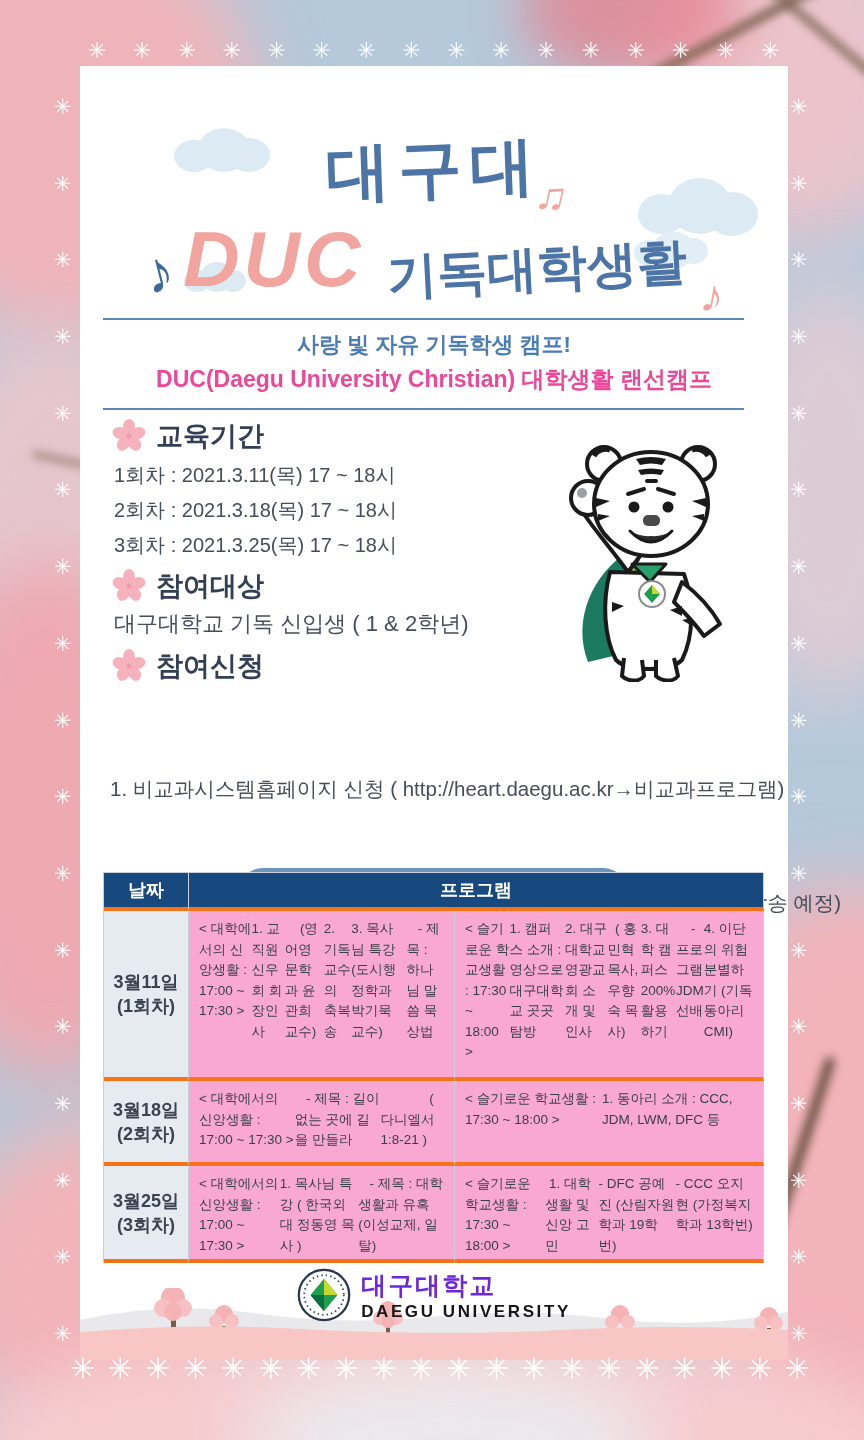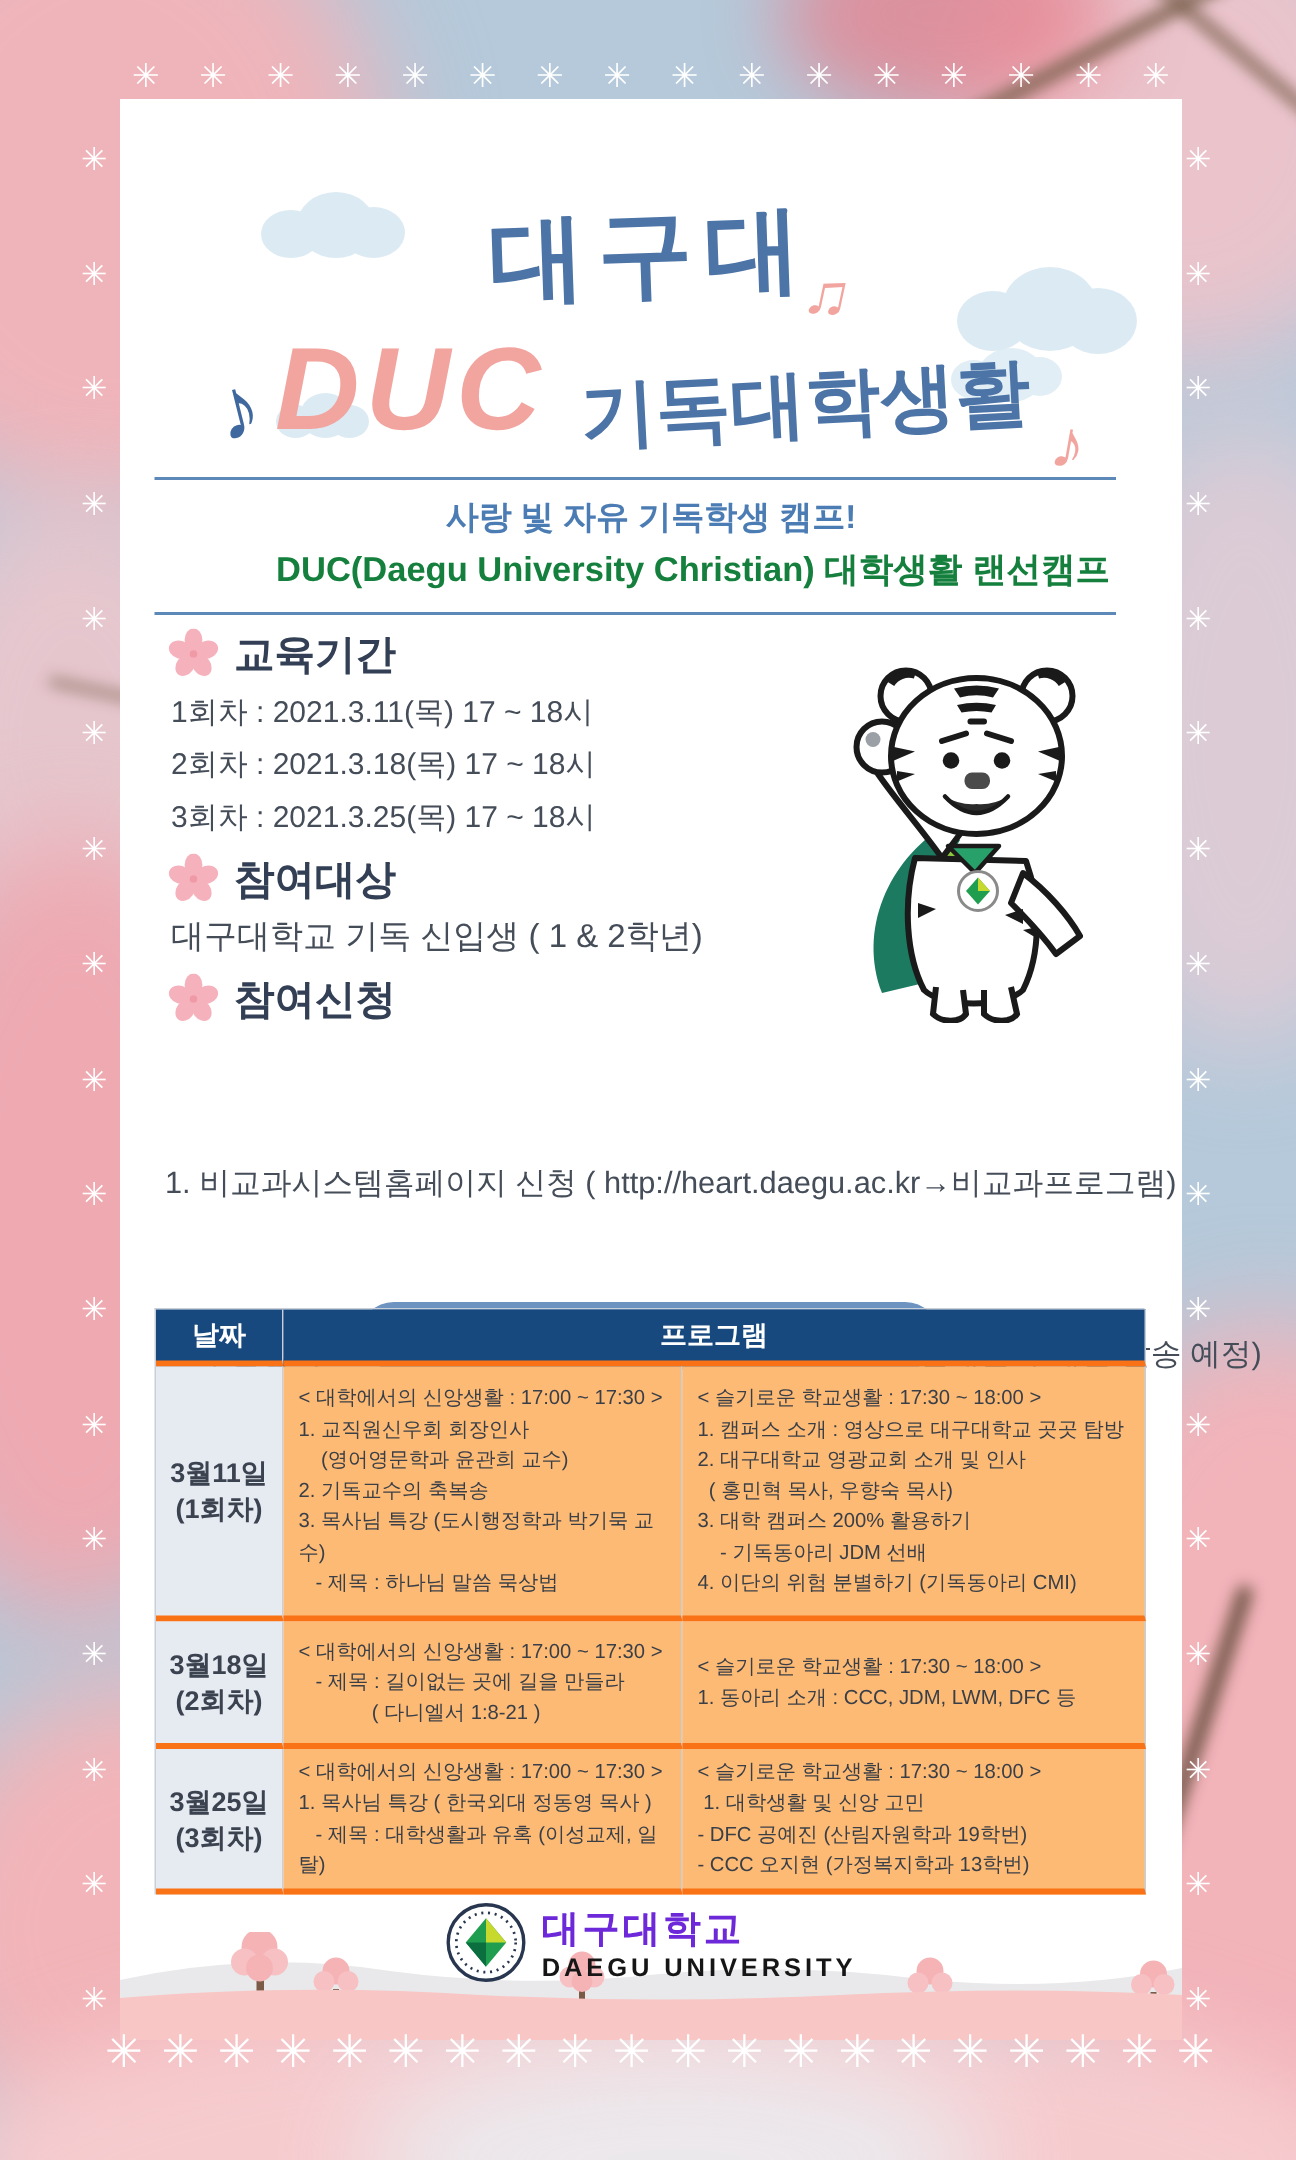--- a/index.html
+++ b/index.html
@@ -52,21 +52,21 @@
   .note-beamed { position:absolute; left:456px; top:106px; font-size:42px; color:#f2a49f; transform:rotate(12deg); }
   .title-line2 { position:absolute; left:0; top:148px; width:100%; text-align:center; white-space:nowrap; }
   .note-blue   { font-size:58px; color:#3f699e; vertical-align:-6px; margin-right:6px; display:inline-block; transform:rotate(-14deg); }
   .duc         { font-size:78px; font-weight:bold; font-style:italic; color:#f2a49f; letter-spacing:4px; margin-right:18px; }
   .title-rest  { font-size:50px; font-weight:bold; color:#4c74a6; transform:rotate(-3deg); display:inline-block; }
   .note-pink2  { font-size:46px; color:#f2a49f; vertical-align:-26px; margin-left:10px; display:inline-block; transform:rotate(10deg); }
 
   .divider { position:absolute; left:23px; width:641px; height:2px; background:#5d89b8; }
   .d1 { top:252px; } .d2 { top:342px; }
   .subtitle1 { position:absolute; left:0; top:264px; width:100%; text-align:center; font-size:22px; font-weight:bold; color:#4b7cb3; }
-  .subtitle2 { position:absolute; left:0; top:298px; width:100%; text-align:center; font-size:23px; font-weight:bold; color:#15803d;margin-left:28px; }
+  .subtitle2 { position:absolute; left:0; top:298px; width:100%; text-align:center; font-size:23px; font-weight:bold; color:#ec4899; }
 
   
   .sec-head { position:absolute; display:flex; align-items:center; gap:10px; font-size:27px; font-weight:bold; color:#333f54; }
   .h-period { left:32px; top:352px; } .h-target { left:32px; top:502px; } .h-apply { left:32px; top:582px; }
   .sec-lines { position:absolute; color:#454d59; }
   .period-lines { left:34px; top:392px; font-size:20px; line-height:35px; font-weight:500; }
   .target-lines { left:34px; top:542px; font-size:22px; line-height:32px; font-weight:500; }
   .apply-lines  { left:30px; top:628px; font-size:20.5px; line-height:38px; font-weight:500; white-space:pre; }
 
   .tiger { position:absolute; left:448px; top:356px; width:238px; height:260px; }
@@ -77,21 +77,21 @@
 
   
   .table { position:absolute; left:23px; top:806px; width:660px; display:grid;
            grid-template-columns:85px 266px 309px; grid-template-rows:38px 170px 85px 97px;
            border-left:1px solid #c9cfd9; border-top:1px solid #c9cfd9; font-weight:500; }
   .table > div { border-right:1px solid #c9cfd9; border-bottom:4px solid #f97316; }
   .th { background:#17497e; color:#fff; font-size:18px; font-weight:bold; display:flex; align-items:center; justify-content:center; }
   .th.program { grid-column:2 / span 2; }
   .td-date { background:#e6eaf1; display:flex; flex-direction:column; align-items:center; justify-content:center;
              font-size:18px; font-weight:600; color:#3b4250; line-height:24px; }
-  .td-prog { background:#fdba74; display:flex; flex-direction:column; justify-content:center; padding:8px 10px;
+  .td-prog { background:#f9a8d4; display:flex; flex-direction:row; justify-content:center; padding:8px 10px;
              font-size:13.5px; line-height:1.52; color:#3a3f47; }
   .td-prog div { white-space:pre-wrap; }
 
   
   .logo { position:absolute; left:0; top:1202px; width:100%; display:flex; align-items:center; justify-content:center; gap:10px; z-index:3; }
   .logo-text { display:flex; flex-direction:column; }
   .logo-kr { font-size:25px; font-weight:800; color:#6d28d9; letter-spacing:2px; }
   .logo-en { font-size:17px; font-weight:bold; color:#161616; letter-spacing:2.6px; }
 
   .hills { position:absolute; left:0; top:1222px; width:708px; height:72px; }
@@ -327,21 +327,21 @@
         <div>2. 기독교수의 축복송</div>
         <div>3. 목사님 특강 (도시행정학과 박기묵 교수)</div>
         <div>   - 제목 : 하나님 말씀 묵상법</div>
       </div>
       <div class="td-prog">
         <div>&lt; 슬기로운 학교생활 : 17:30 ~ 18:00 &gt;</div>
         <div>1. 캠퍼스 소개 : 영상으로 대구대학교 곳곳 탐방</div>
         <div>2. 대구대학교 영광교회 소개 및 인사</div>
         <div>  ( 홍민혁 목사, 우향숙 목사)</div>
         <div>3. 대학 캠퍼스 200% 활용하기</div>
-        <div>    - 기독동아리 JDM 선배</div>
+        <div>    - 프로그램 JDM 선배</div>
         <div>4. 이단의 위험 분별하기 (기독동아리 CMI)</div>
       </div>
 
       <div class="td-date">
         <div>3월18일</div>
         <div>(2회차)</div>
       </div>
       <div class="td-prog">
         <div>&lt; 대학에서의 신앙생활 : 17:00 ~ 17:30 &gt;</div>
         <div>   - 제목 : 길이없는 곳에 길을 만들라</div>

